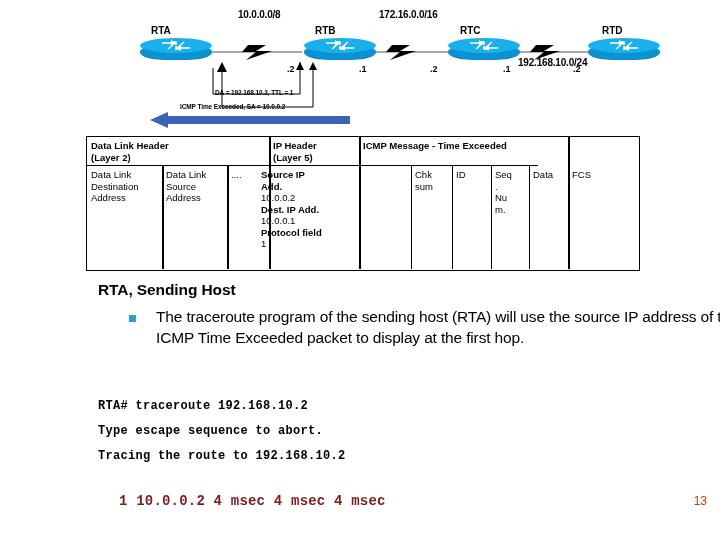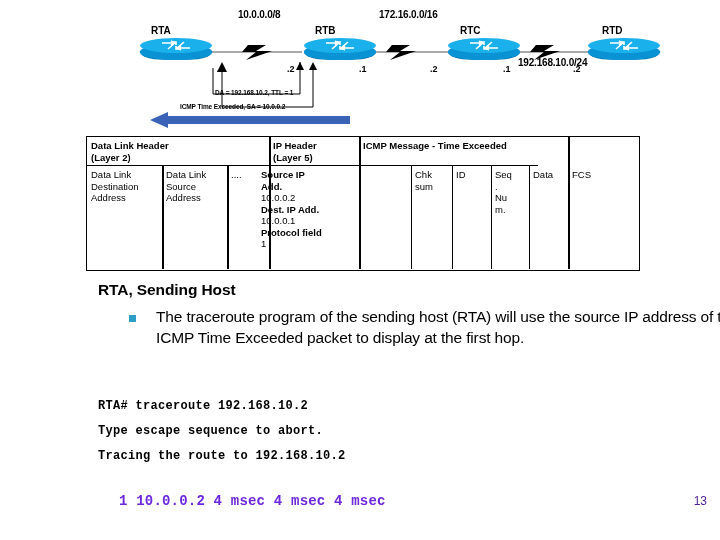--- a/index.html
+++ b/index.html
@@ -172,30 +172,30 @@
     letter-spacing: 0.3px;
     white-space: pre;
   }
   #cli-result {
     position: absolute;
     left: 119px;
     top: 493px;
     font-family: "Liberation Mono", "DejaVu Sans Mono", monospace;
     font-size: 14px;
     font-weight: bold;
-    color: #6d28d9;
+    color: #7f1d1d;
     letter-spacing: 0.2px;
     white-space: pre;
   }
   #page-number {
     position: absolute;
     right: 13px;
     top: 494px;
     font-size: 12px;
-    color: #4c1d95;
+    color: #c2410c;
   }
 </style>
 </head>
 <body>
 
 <div id="diagram">
 
   <div class="net-label" style="left:238px; top:9px;">10.0.0.0/8</div>
   <div class="net-label" style="left:379px; top:9px;">172.16.0.0/16</div>
   <div class="net-label" style="left:518px; top:9px;margin-top:48px;">192.168.10.0/24</div>

